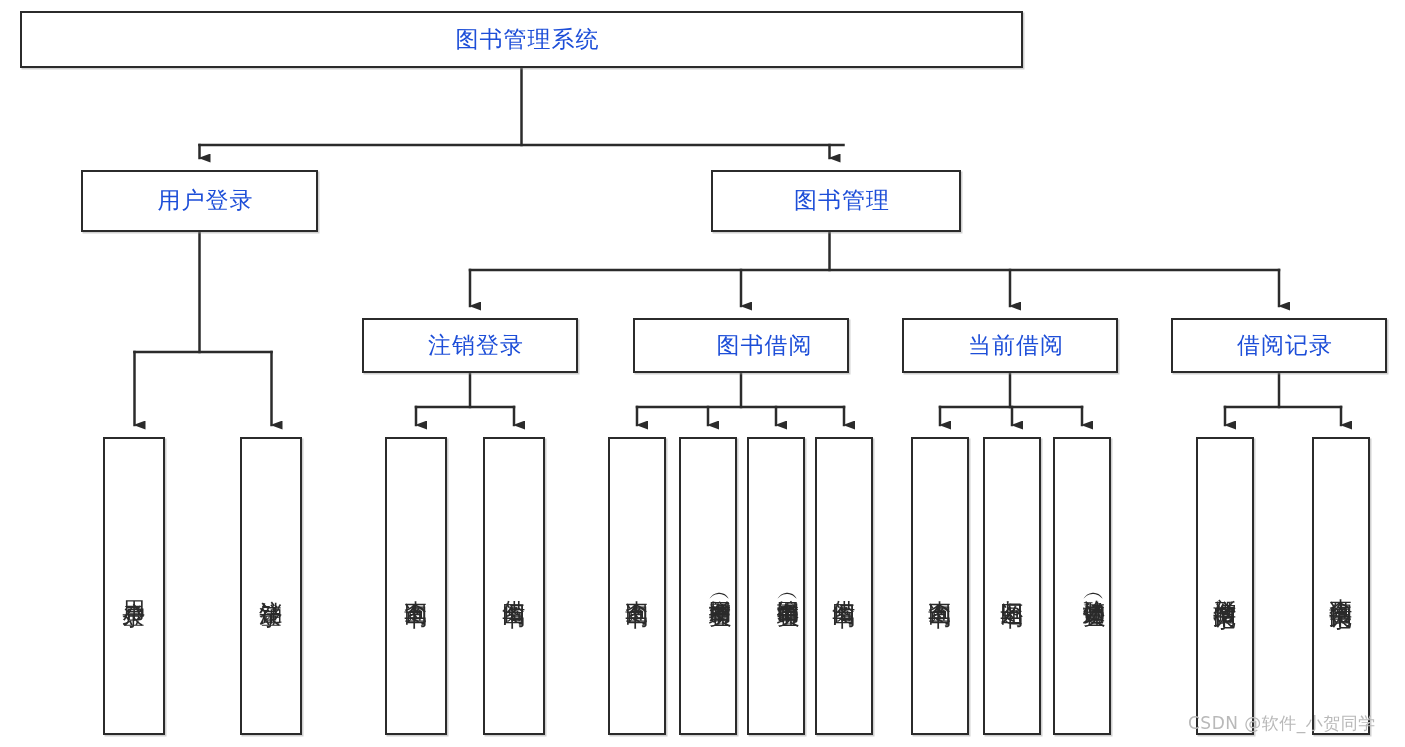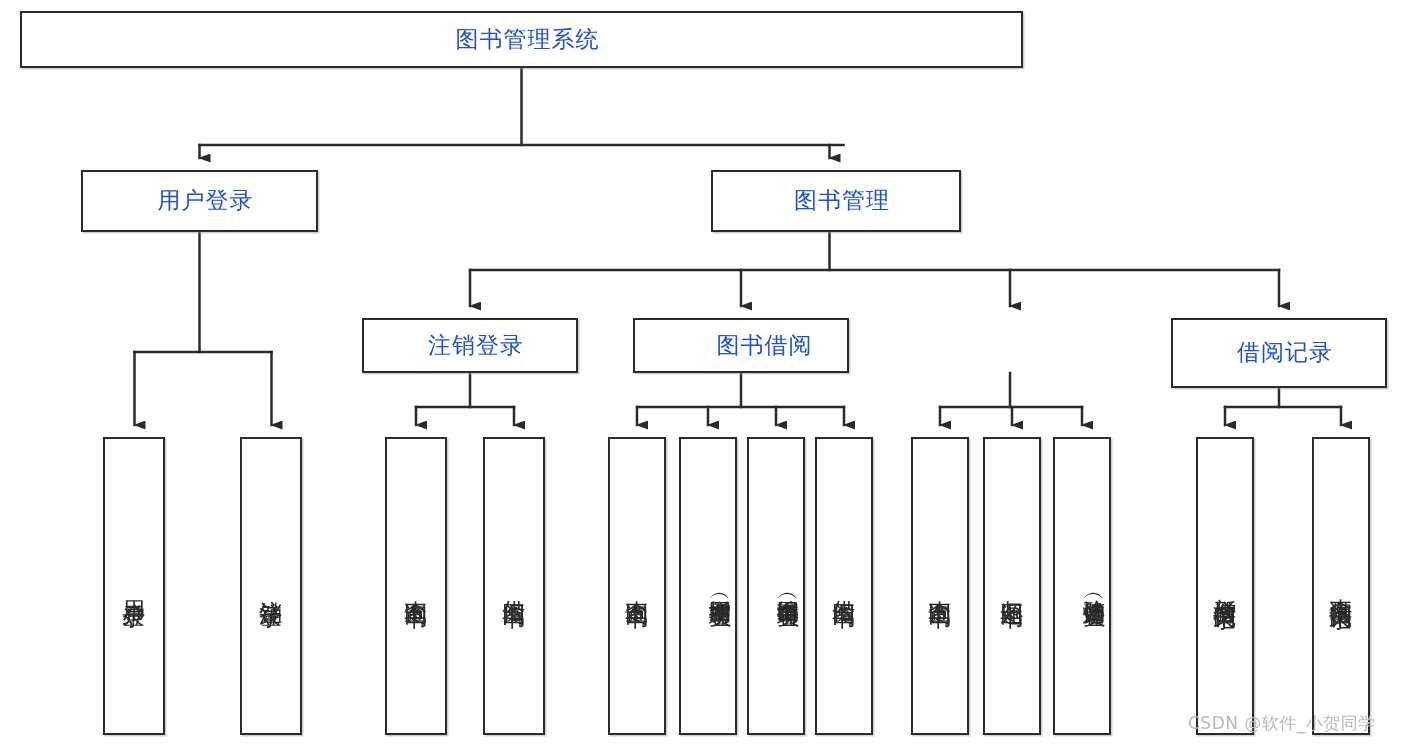--- a/index.html
+++ b/index.html
@@ -145,21 +145,24 @@
   <div class="node-box" style="left:711px;top:170px;width:250px;height:62px;">
     <div class="node-label-h">图书管理</div>
   </div>
 
   <div class="node-box" style="left:362px;top:318px;width:216px;height:55px;">
     <div class="node-label-h">注销登录</div>
   </div>
   <div class="node-box" style="left:633px;top:318px;width:216px;height:55px;padding-left:35px;">
     <div class="node-label-h">图书借阅</div>
   </div>
-  <div class="node-box" style="left:1171px;top:318px;width:216px;height:70px;">
+  <div class="node-box" style="left:902px;top:318px;width:216px;height:55px;">
+    <div class="node-label-h">当前借阅</div>
+  </div>
+  <div class="node-box" style="left:1171px;top:318px;width:216px;height:55px;">
     <div class="node-label-h">借阅记录</div>
   </div>
 
   <div class="node-box" style="left:103px;top:437px;width:62px;height:298px;">
     <div class="node-label-v">用户登录</div>
   </div>
   <div class="node-box" style="left:240px;top:437px;width:62px;height:298px;">
     <div class="node-label-v">注销登录</div>
   </div>
 

